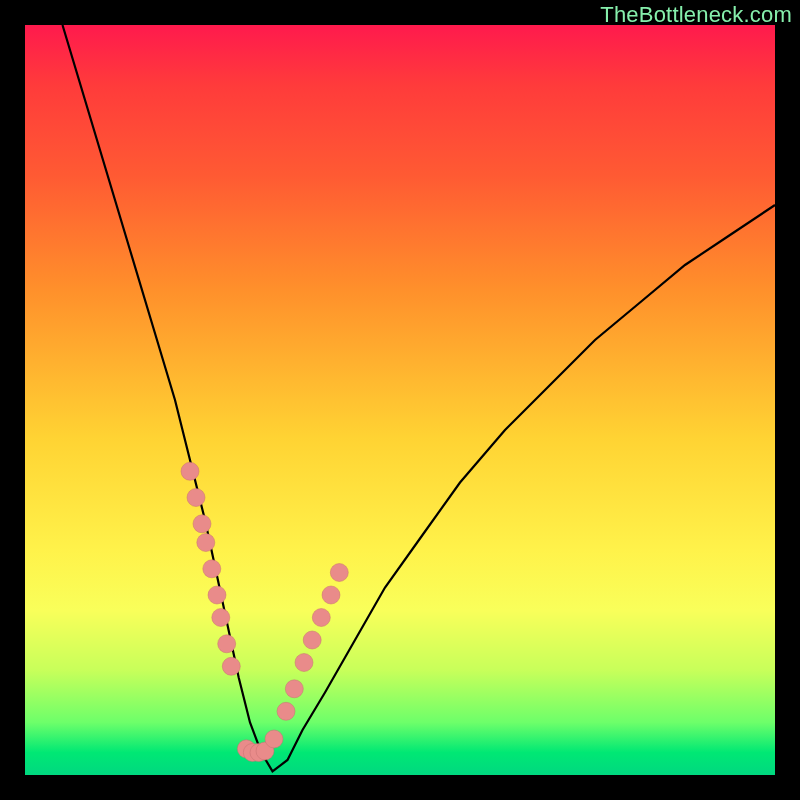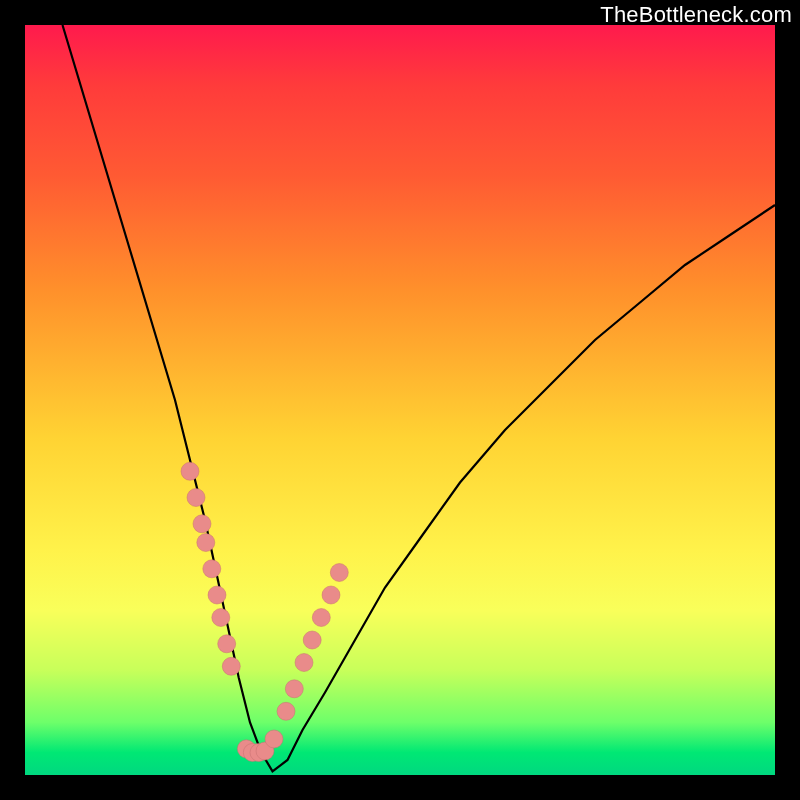--- a/index.html
+++ b/index.html
@@ -30,21 +30,21 @@
       #00e874 97%,
       #00d880 100%
     );
   }
   .watermark {
     position: absolute;
     top: 2px;
     right: 8px;
     font-size: 22px;
     font-weight: 500;
-    color: #ffffff;
+    color: #86efac;
     letter-spacing: 0.2px;
     z-index: 5;
     user-select: none;
   }
   svg.plot {
     position: absolute;
     left: 0;
     top: 0;
     width: 750px;
     height: 750px;

